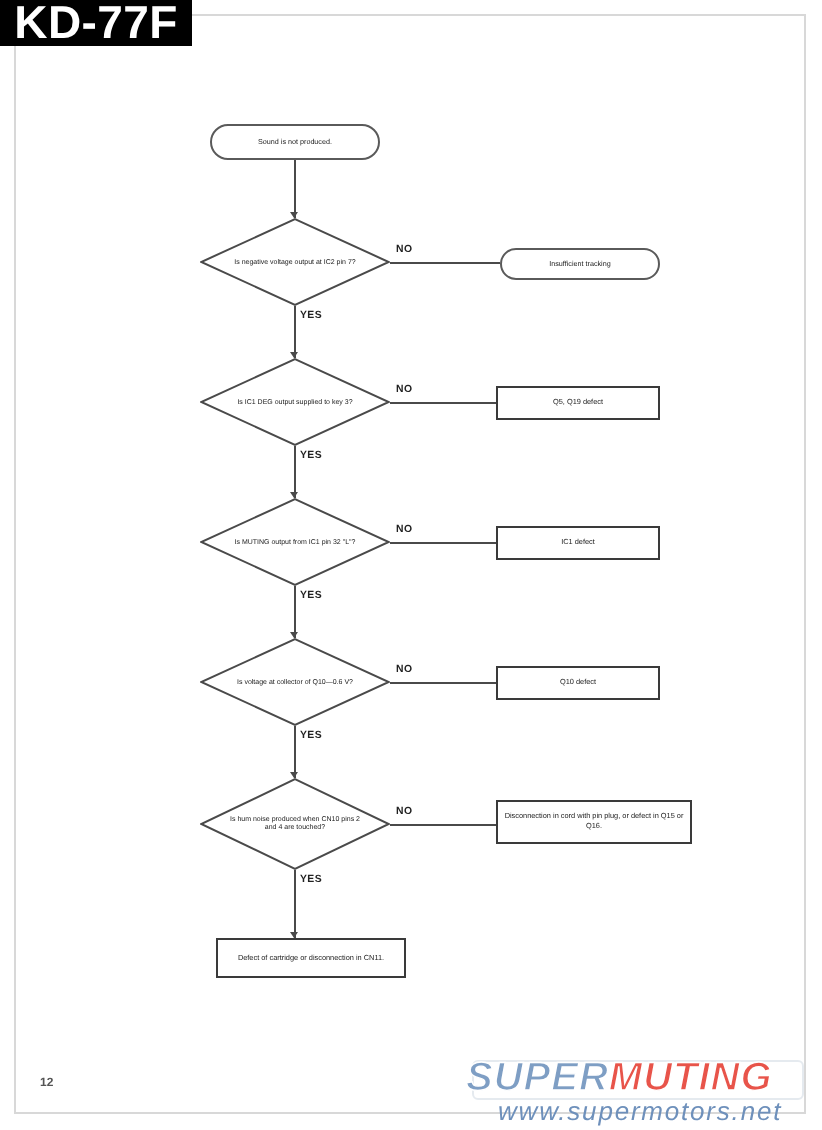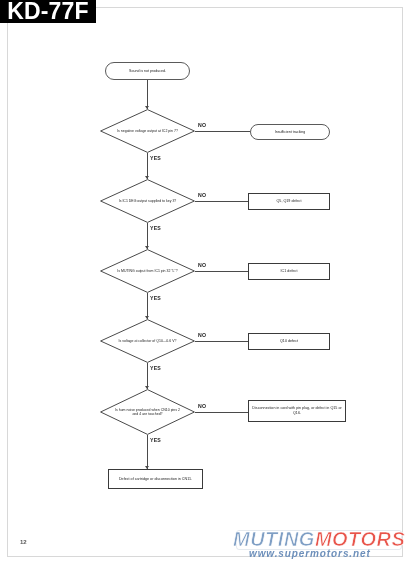--- a/index.html
+++ b/index.html
@@ -60,21 +60,21 @@
   .wm-main{
     position:relative;font-family:"Liberation Sans",sans-serif;
     font-style:italic;font-weight:bold;font-size:20px;letter-spacing:.5px;
     line-height:20px;white-space:nowrap;
     -webkit-text-stroke:0.7px #ffffff;
   }
   .wm-super{color:#7e9ec4;}
   .wm-motors{color:#e8544a;}
   .wm-url{
     position:relative;margin-top:-1px;margin-left:16px;
-    font-style:italic;font-weight:bold;font-size:10px;letter-spacing:.9px;
+    font-style:italic;font-weight:normal;font-size:13px;letter-spacing:.9px;
     color:#6e90bb;white-space:nowrap;
   }
   .wm-bar{
     position:absolute;left:3px;top:1px;width:164px;height:18px;
     border:1px solid #cfd8e2;border-radius:3px;opacity:.55;
   }
 </style>
 </head>
 <body>
 
@@ -180,17 +180,17 @@
 
     <div class="node rect" style="left:108px;top:469px;width:95px;height:20px;">
       <span>Defect of cartridge or disconnection in CN11.</span>
     </div>
   </div>
 
   <div class="page-num">12</div>
   <div class="watermark">
     <div class="wm-bar"></div>
     <div class="wm-main">
-      <span class="wm-super">MUTING</span><span class="wm-motors">MOTORS</span>
+      <span class="wm-super">SUPER</span><span class="wm-motors">MUTING</span>
     </div>
     <div class="wm-url">www.supermotors.net</div>
   </div>
 </div>
 
 </body></html>

